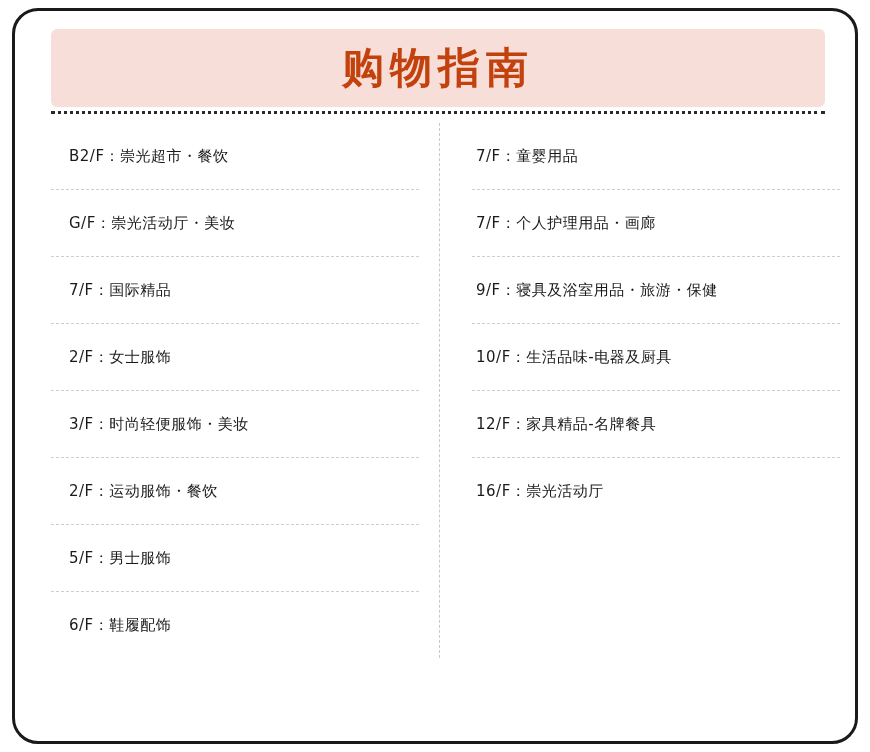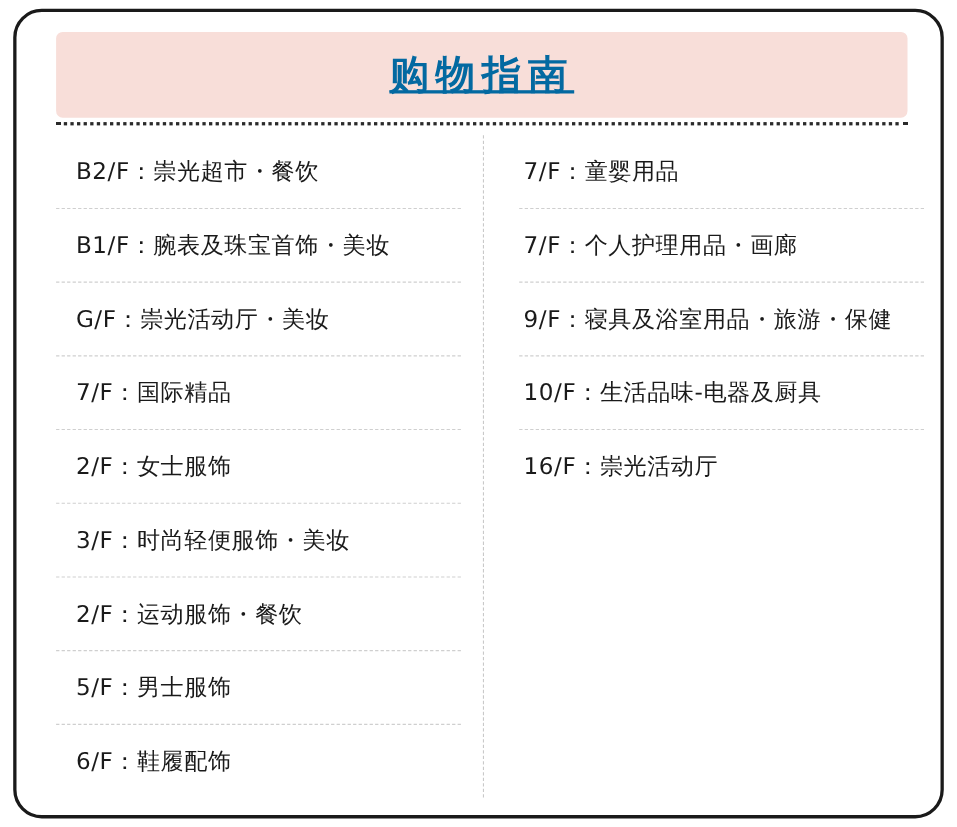--- a/index.html
+++ b/index.html
@@ -32,24 +32,23 @@
     height: 78px;
     background: #f8ded9;
     border-radius: 6px;
     display: flex;
     align-items: center;
     justify-content: center;
   }
   .header-title {
     font-family: "DejaVu Serif", "Liberation Serif", serif;
     font-weight: bold;
-    font-size: 36px;
+    font-size: 42px;
     letter-spacing: 6px;
-    color: #0369a1;
-    text-decoration: underline;
+    color: #c2410c;
   }
   .dot-rule {
     position: absolute;
     left: 36px;
     top: 100px;
     width: 774px;
     height: 0;
     border-top: 3px dotted #2a2a2a;
   }
   .grid {
@@ -73,21 +72,21 @@
     width: 0;
     flex: 0 0 0px;
     border-left: 1px dashed #c9c9c9;
     margin-left: 2px;
   }
   .row {
     height: 66px;
     display: flex;
     align-items: center;
     border-bottom: 1px dashed #cfcfcf;
-    font-size: 21px;
+    font-size: 15px;
     color: #1a1a1a;
     letter-spacing: 0.5px;
     white-space: nowrap;
     text-align: center;
   }
   .row:last-child {
     border-bottom: none;
   }
   .col.left .row {
     padding-left: 18px;
@@ -104,34 +103,34 @@
   <div class="header">
     <div class="header-title">购物指南</div>
   </div>
 
   <div class="dot-rule"></div>
 
   <div class="grid">
 
     <div class="col left">
       <div class="row">B2/F：崇光超市・餐饮</div>
-      <div class="row">B1/F：腕表及珠宝首饰・美妆</div>
       <div class="row">G/F：崇光活动厅・美妆</div>
       <div class="row">7/F：国际精品</div>
       <div class="row">2/F：女士服饰</div>
       <div class="row">3/F：时尚轻便服饰・美妆</div>
       <div class="row">2/F：运动服饰・餐饮</div>
       <div class="row">5/F：男士服饰</div>
       <div class="row">6/F：鞋履配饰</div>
     </div>
 
     <div class="divider"></div>
 
     <div class="col right">
       <div class="row">7/F：童婴用品</div>
       <div class="row">7/F：个人护理用品・画廊</div>
       <div class="row">9/F：寝具及浴室用品・旅游・保健</div>
       <div class="row">10/F：生活品味-电器及厨具</div>
+      <div class="row">12/F：家具精品-名牌餐具</div>
       <div class="row">16/F：崇光活动厅</div>
     </div>
 
   </div>
 </div>
 
 </body></html>

